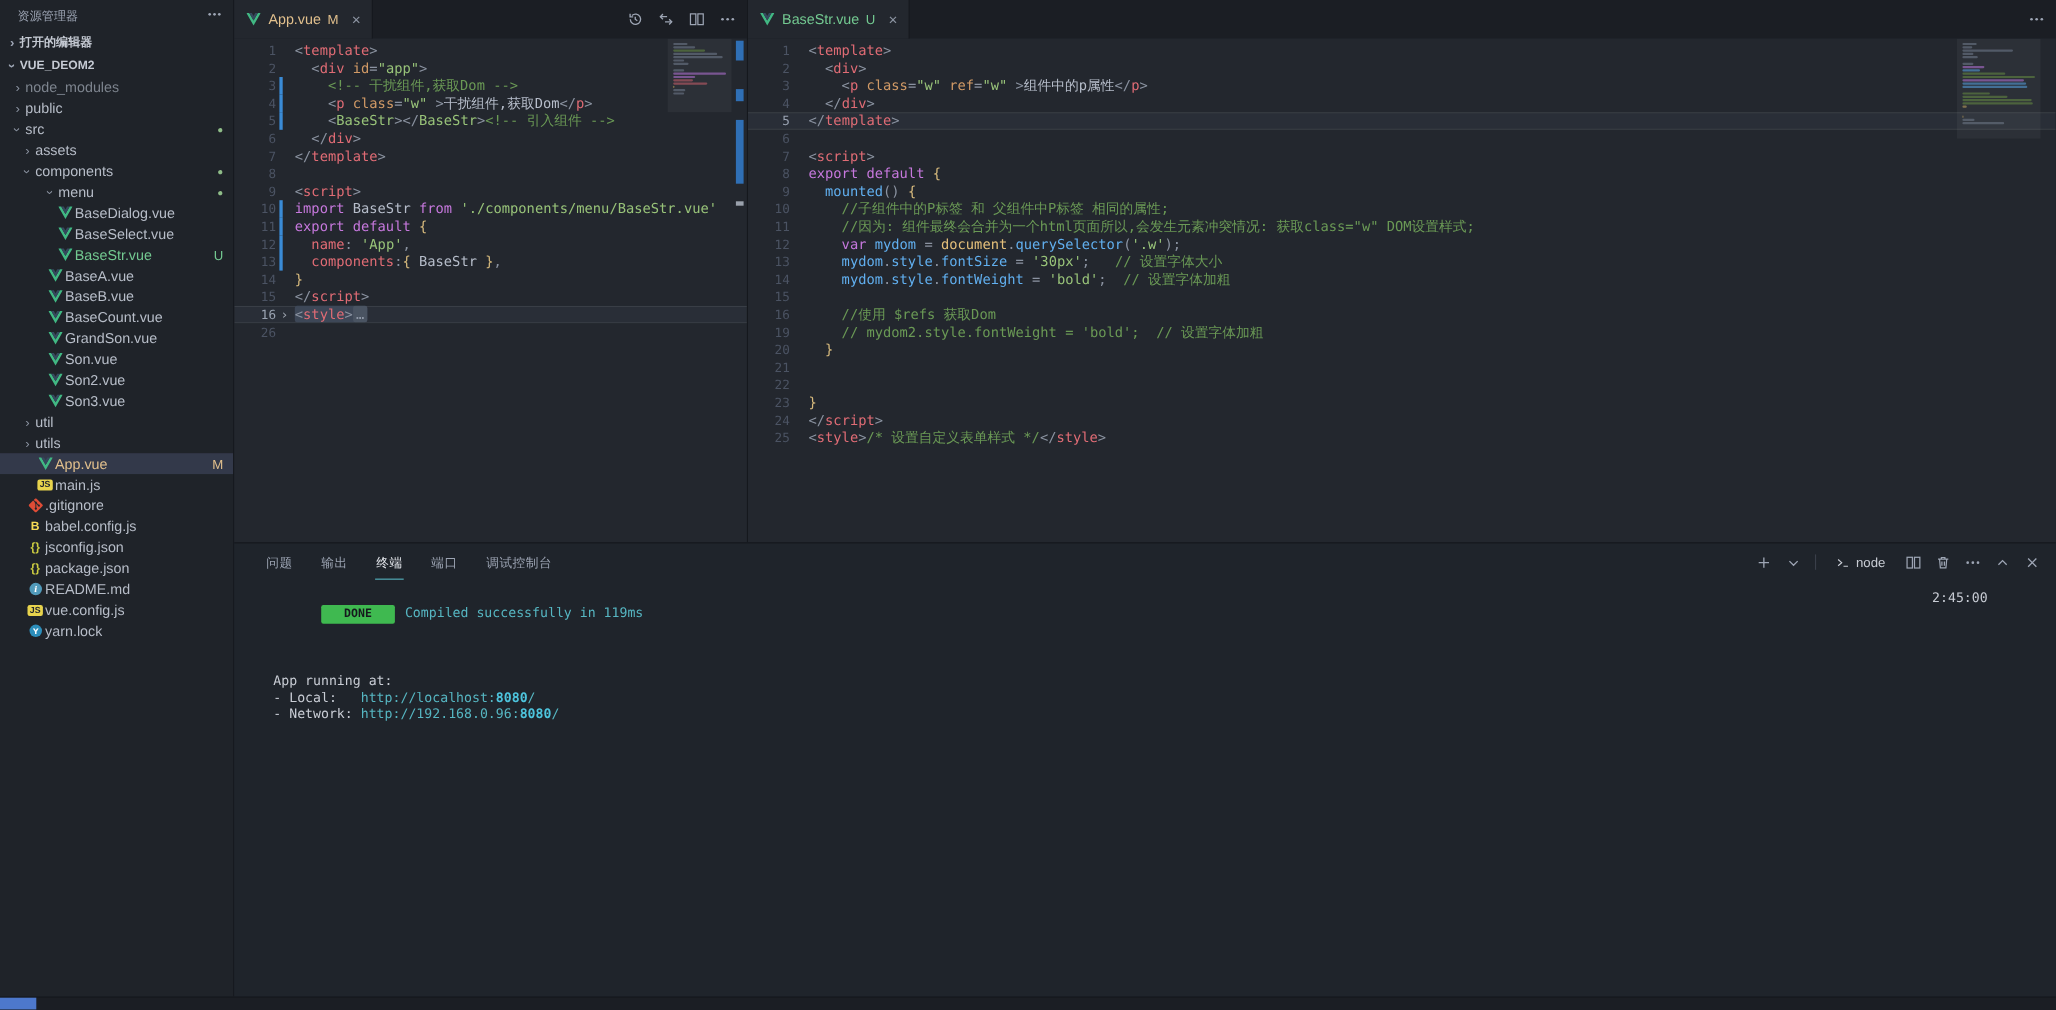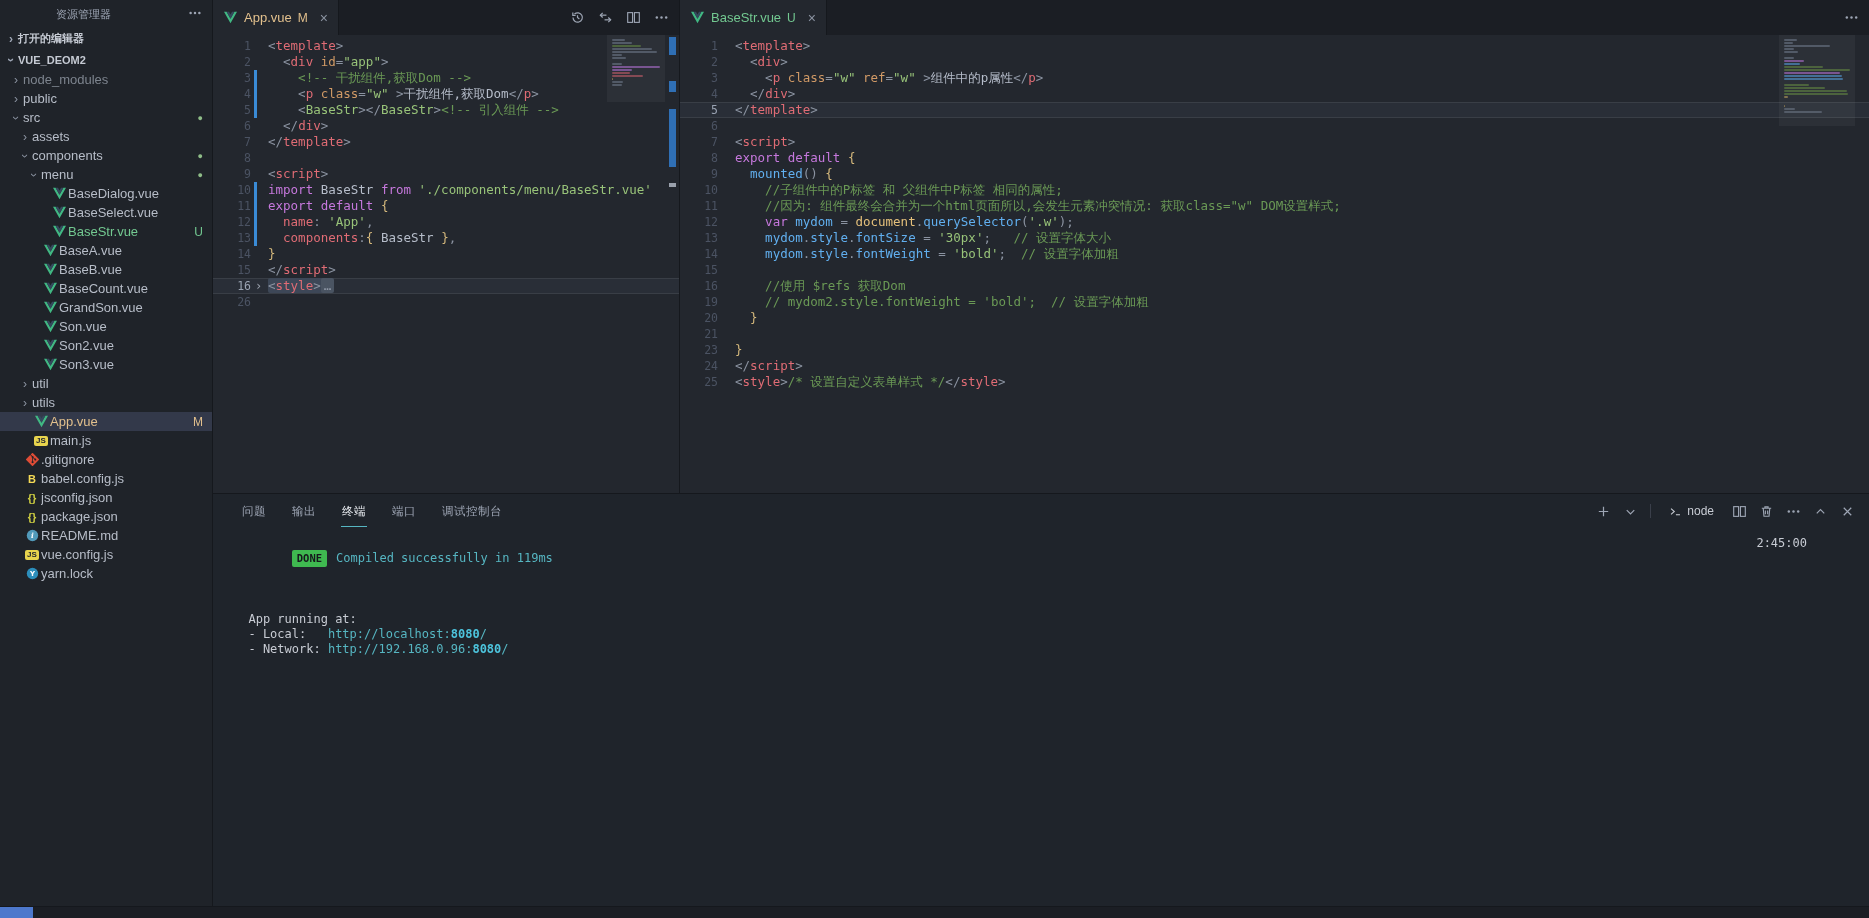--- a/index.html
+++ b/index.html
@@ -2,21 +2,21 @@
 <html><head>
 <meta charset="utf-8">
 <style>
   html,body{margin:0;padding:0;background:#16181d;}
   *{box-sizing:border-box;}
   #window{position:relative;width:1869px;height:918px;overflow:hidden;
     background:#23272e;font-family:"Liberation Sans","DejaVu Sans",sans-serif;color:#abb2bf;}
 
   
   #sidebar{position:absolute;left:0;top:0;width:213px;bottom:12px;background:#1f2329;border-right:1px solid #15181d;overflow:hidden;}
-  .sb-title{height:28px;display:flex;align-items:center;padding:0 10px 0 16px;font-size:11px;color:#9da5b4;margin-left:40px;}
+  .sb-title{height:28px;display:flex;align-items:center;padding:0 10px 0 16px;font-size:11px;color:#9da5b4;}
   .sb-title .grow{flex:1;}
   .sb-head{height:21px;display:flex;align-items:center;font-size:11px;font-weight:bold;color:#c5cad3;padding-left:4px;cursor:pointer;}
   .sb-head .chev{width:14px;text-align:center;font-size:12px;color:#9da5b4;display:inline-block;}
   .chev.open{transform:rotate(90deg);display:inline-block;}
   .trow{height:19px;display:flex;align-items:center;font-size:13px;color:#b7bdc8;position:relative;cursor:pointer;white-space:nowrap;}
   .trow.sel{background:#33394a;}
   .trow.dim .tlabel{color:#7d848e;}
   .trow .chev{width:14px;flex:0 0 14px;text-align:center;font-size:12px;color:#8b93a1;}
   .trow .spc{width:14px;flex:0 0 14px;}
   .ticon{width:18px;flex:0 0 18px;display:flex;align-items:center;justify-content:center;}
@@ -73,21 +73,21 @@
   .ptabs{display:flex;gap:24px;}
   .ptab{font-size:11.5px;color:#9da5b4;letter-spacing:.5px;padding:9px 1px 7px;cursor:pointer;border-bottom:1.5px solid transparent;}
   .ptab.active{color:#e6e9ee;border-bottom-color:#56b6c2;}
   .pacts{margin-left:auto;display:flex;align-items:center;gap:12px;color:#9da5b4;}
   .pacts svg{width:15px;height:15px;display:block;}
   .pacts .vsep{width:1px;height:14px;background:#3a3f4a;}
   .termchip{display:flex;align-items:center;gap:5px;font-size:12px;color:#c8ccd4;padding:2px 6px;}
   .termchip svg{width:13px;height:13px;}
   .pbody{position:relative;padding:7px 0 0 21px;font-family:"DejaVu Sans Mono",monospace;font-size:12px;line-height:15px;color:#c8ccd4;}
   .tline{white-space:pre;min-height:15px;}
-  .donebadge{display:inline-block;background:#3fb950;color:#16191d;font-weight:bold;font-size:10.5px;padding:1px 5px;border-radius:2px;margin-right:9px;}
+  .donebadge{display:inline-block;background:#3fb950;color:#16191d;font-weight:bold;font-size:10.5px;padding:1px 21px;border-radius:2px;margin-right:9px;}
   .compmsg{color:#56b6c2;}
   .ttime{position:absolute;top:8px;right:62px;color:#c8ccd4;}
   .tk-t{color:#c8ccd4}
   .tk-u{color:#56b6c2}
   .tk-ub{color:#4dc4dd;font-weight:bold}
 
   
   #statusbar{position:absolute;left:0;right:0;bottom:0;height:12px;background:#1b1e24;border-top:1px solid #15181d;display:flex;}
   #remote{width:33px;background:#4d78cc;}
 </style>
@@ -132,21 +132,21 @@
         </div>
         <div class="trow" style="padding-left: 18px;">
           <span class="chev">›</span>
           <span class="tlabel">assets</span>
         </div>
         <div class="trow" style="padding-left: 18px;">
           <span class="chev open">›</span>
           <span class="tlabel">components</span>
           <span class="tdot" style="color: rgb(143, 189, 136);">●</span>
         </div>
-        <div class="trow" style="padding-left: 27px;">
+        <div class="trow" style="padding-left: 27px; margin-left: 12px;">
           <span class="chev open">›</span>
           <span class="tlabel">menu</span>
           <span class="tdot" style="color: rgb(143, 189, 136);">●</span>
         </div>
         <div class="trow" style="padding-left: 36px;">
           <span class="spc"></span>
           <span class="ticon">
             <svg viewBox="0 0 16 14">
               <path d="M0 0h3.2L8 8.4 12.8 0H16L8 14z" fill="#41b883"></path>
               <path d="M3.2 0h2.9L8 3.3 9.9 0h2.9L8 8.4z" fill="#35495e"></path>
@@ -463,20 +463,21 @@
             <div class="cl"><span class="ln">10</span><span class="gut"></span><span class="ct"><span class="tk-txt">    </span><span class="tk-cmt">//子组件中的P标签 和 父组件中P标签 相同的属性;</span></span></div>
             <div class="cl"><span class="ln">11</span><span class="gut"></span><span class="ct"><span class="tk-txt">    </span><span class="tk-cmt">//因为: 组件最终会合并为一个html页面所以,会发生元素冲突情况: 获取class="w" DOM设置样式;</span></span></div>
             <div class="cl"><span class="ln">12</span><span class="gut"></span><span class="ct"><span class="tk-txt">    </span><span class="tk-kw">var</span><span class="tk-txt"> </span><span class="tk-var">mydom</span><span class="tk-txt"> </span><span class="tk-pun">=</span><span class="tk-txt"> </span><span class="tk-obj">document</span><span class="tk-pun">.</span><span class="tk-fn">querySelector</span><span class="tk-pun">(</span><span class="tk-str">'.w'</span><span class="tk-pun">);</span></span></div>
             <div class="cl"><span class="ln">13</span><span class="gut"></span><span class="ct"><span class="tk-txt">    </span><span class="tk-var">mydom</span><span class="tk-pun">.</span><span class="tk-var">style</span><span class="tk-pun">.</span><span class="tk-var">fontSize</span><span class="tk-txt"> </span><span class="tk-pun">=</span><span class="tk-txt"> </span><span class="tk-str">'30px'</span><span class="tk-pun">;</span><span class="tk-txt">   </span><span class="tk-cmt">// 设置字体大小</span></span></div>
             <div class="cl"><span class="ln">14</span><span class="gut"></span><span class="ct"><span class="tk-txt">    </span><span class="tk-var">mydom</span><span class="tk-pun">.</span><span class="tk-var">style</span><span class="tk-pun">.</span><span class="tk-var">fontWeight</span><span class="tk-txt"> </span><span class="tk-pun">=</span><span class="tk-txt"> </span><span class="tk-str">'bold'</span><span class="tk-pun">;</span><span class="tk-txt">  </span><span class="tk-cmt">// 设置字体加粗</span></span></div>
             <div class="cl"><span class="ln">15</span><span class="gut"></span><span class="ct"></span></div>
             <div class="cl"><span class="ln">16</span><span class="gut"></span><span class="ct"><span class="tk-txt">    </span><span class="tk-cmt">//使用 $refs 获取Dom</span></span></div>
             <div class="cl"><span class="ln">19</span><span class="gut"></span><span class="ct"><span class="tk-txt">    </span><span class="tk-cmt">// mydom2.style.fontWeight = 'bold';  // 设置字体加粗</span></span></div>
             <div class="cl"><span class="ln">20</span><span class="gut"></span><span class="ct"><span class="tk-txt">  </span><span class="tk-brace">}</span></span></div>
             <div class="cl"><span class="ln">21</span><span class="gut"></span><span class="ct"></span></div>
+            <div class="cl"><span class="ln">22</span><span class="gut"></span><span class="ct"></span></div>
             <div class="cl"><span class="ln">23</span><span class="gut"></span><span class="ct"><span class="tk-brace">}</span></span></div>
             <div class="cl"><span class="ln">24</span><span class="gut"></span><span class="ct"><span class="tk-pun">&lt;/</span><span class="tk-tag">script</span><span class="tk-pun">&gt;</span></span></div>
             <div class="cl"><span class="ln">25</span><span class="gut"></span><span class="ct"><span class="tk-pun">&lt;</span><span class="tk-tag">style</span><span class="tk-pun">&gt;</span><span class="tk-cmt">/* 设置自定义表单样式 */</span><span class="tk-pun">&lt;/</span><span class="tk-tag">style</span><span class="tk-pun">&gt;</span></span></div>
           </div>
         <div class="mmslider" id="sl2" style="width: 76px; height: 91px;"></div>
         <div class="minimap" id="mm2">
             <div class="mmbar" style="width: 13px; background: rgb(92, 101, 115);"></div>
             <div class="mmbar" style="width: 9px; background: rgb(92, 101, 115);"></div>
             <div class="mmbar" style="width: 46px; background: rgb(92, 101, 115);"></div>
             <div class="mmbar" style="width: 10px; background: rgb(92, 101, 115);"></div>

